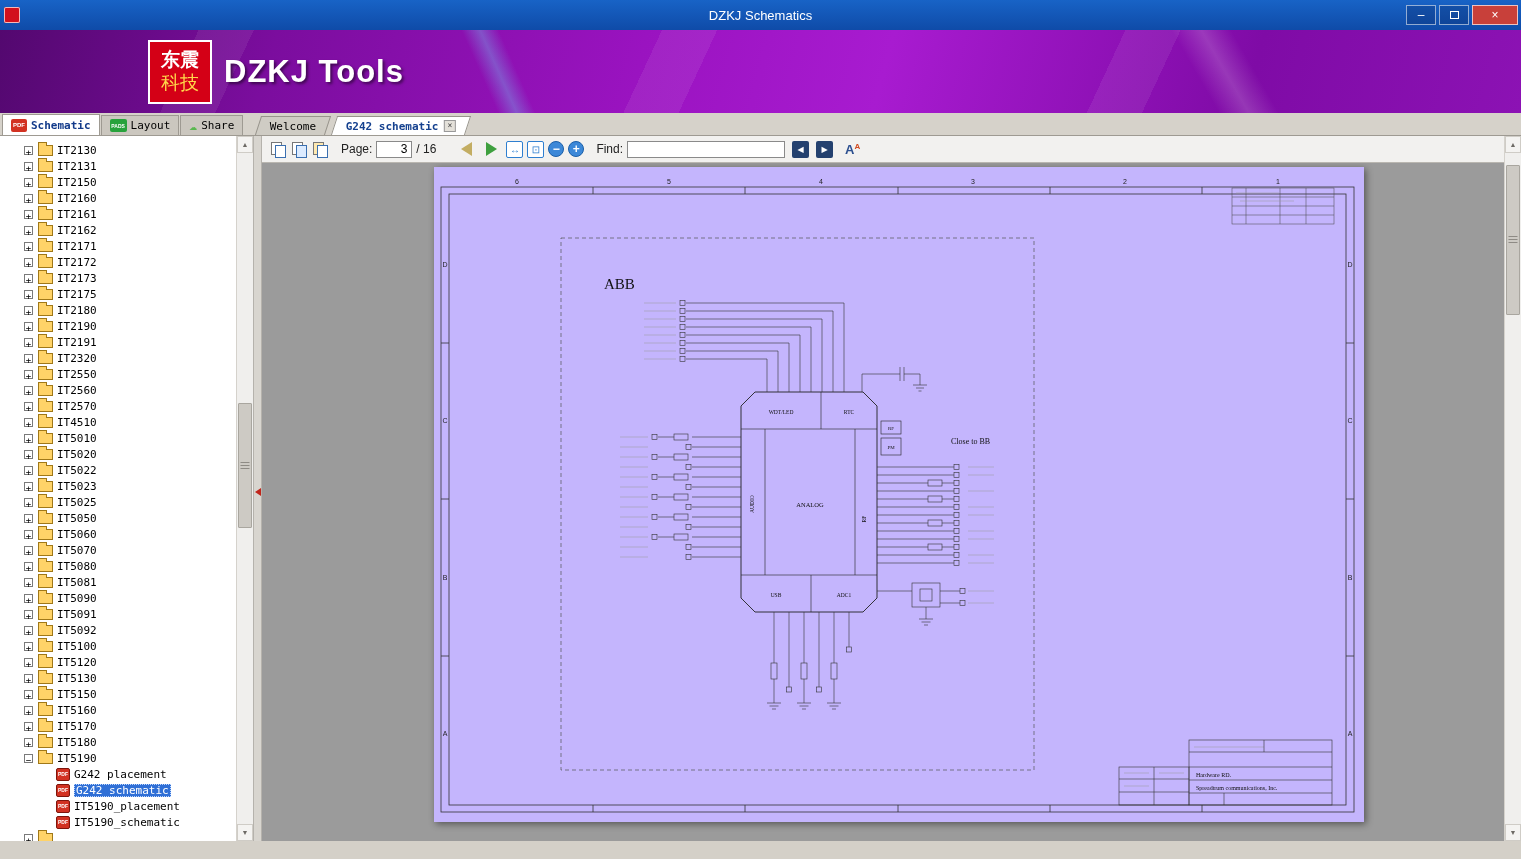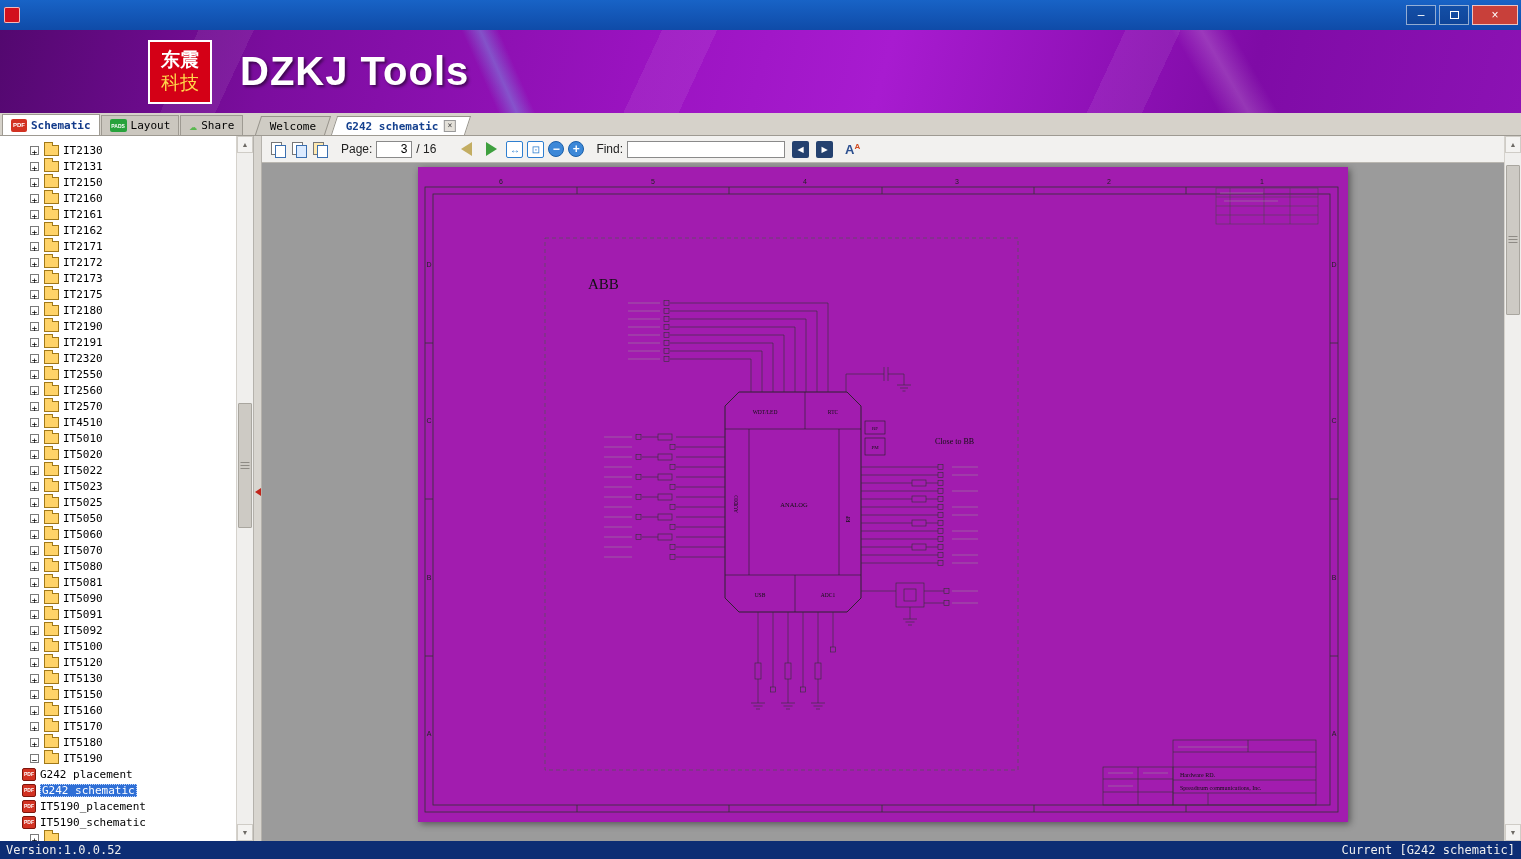--- a/index.html
+++ b/index.html
@@ -17,21 +17,21 @@
 
   
   .banner{height:83px;flex:none;position:relative;overflow:hidden;display:flex;align-items:center;
     background:linear-gradient(105deg,#53086f 0%,#7b0d9e 18%,#9a13c0 42%,#a81bd0 58%,#7f0ba6 82%,#8c12b4 100%)}
   .banner::after{content:"";position:absolute;inset:0;background:repeating-linear-gradient(115deg,transparent 0 180px,rgba(255,255,255,.07) 180px 230px,transparent 230px 420px)}
   .streak1{position:absolute;left:420px;top:-30px;width:160px;height:150px;background:linear-gradient(60deg,transparent 42%,rgba(110,235,255,.30) 50%,transparent 58%);transform:rotate(6deg)}
   .streak2{position:absolute;left:1120px;top:-20px;width:220px;height:140px;background:linear-gradient(60deg,transparent 40%,rgba(255,255,255,.18) 50%,transparent 60%)}
   .logo{margin-left:148px;width:64px;height:64px;background:#d40016;box-shadow:inset 0 0 0 2px #fff;display:flex;flex-direction:column;align-items:center;justify-content:center;z-index:2}
   .logo .l1{color:#fff;font-weight:bold;font-size:19px;line-height:1.2}
   .logo .l2{color:#ffd84a;font-weight:normal;font-size:19px;line-height:1.2}
-  .app-name{margin-left:28px;color:#fff;font-size:40px;font-weight:bold;letter-spacing:1px;text-shadow:2px 2px 3px rgba(0,0,0,.5);z-index:2}
+  .app-name{margin-left:12px;color:#fff;font-size:31px;font-weight:bold;letter-spacing:1px;text-shadow:2px 2px 3px rgba(0,0,0,.5);z-index:2}
   .tagline{margin-left:auto;margin-right:108px;color:#fff;font-size:27px;letter-spacing:.5px;text-shadow:2px 2px 3px rgba(0,0,0,.45);z-index:2}
 
   
   .tabbar{height:23px;flex:none;background:#d6d2ca;border-bottom:1px solid #9e9a92;display:flex;align-items:flex-end;padding-left:2px}
   .mode-tab{height:20px;display:flex;align-items:center;gap:4px;padding:0 8px;font:11px "DejaVu Sans Mono",monospace;background:#cbc7bf;border:1px solid #9e9a92;border-bottom:none;margin-right:1px;cursor:pointer}
   .mode-tab.active{background:#fff;height:21px;color:#123a8a;font-weight:bold}
   .pdf-badge{width:16px;height:13px;background:#d23222;border-radius:2px;color:#fff;font:bold 6px "Liberation Sans",sans-serif;display:flex;align-items:center;justify-content:center}
   .pads-badge{width:17px;height:13px;background:#27a23c;border-radius:2px;color:#fff;font:bold 5px "Liberation Sans",sans-serif;display:flex;align-items:center;justify-content:center}
   .cloud-ic{color:#59b84f;font-size:13px;line-height:13px}
   .doc-tabs{display:flex;margin-left:14px;align-items:flex-end}
@@ -39,27 +39,27 @@
   .doc-tab>*{transform:skewX(18deg)}
   .doc-tab.active{background:#fff;color:#15418f;font-weight:bold}
   .close-x{width:12px;height:12px;border:1px solid #999;background:#e4e1da;color:#444;font-size:8px;line-height:10px;text-align:center;font-weight:normal;cursor:pointer}
 
   
   .content-row{height:705px;flex:none;display:flex;min-width:0}
 
   
   .sidebar{width:253px;flex:none;background:#fff;position:relative;overflow:hidden}
   .tree{position:absolute;left:0;top:0;right:17px;bottom:0;overflow:hidden;padding-top:6px}
-  .tree-row{display:flex;align-items:center;height:16px;padding-left:30px;font:11px "DejaVu Sans Mono",monospace;white-space:nowrap;cursor:default;color:#000}
+  .tree-row{display:flex;align-items:center;height:16px;padding-left:24px;font:11px "DejaVu Sans Mono",monospace;white-space:nowrap;cursor:default;color:#000}
   .expander{width:9px;height:9px;border:1px solid #7a7a7a;background:#fff;margin-right:5px;position:relative;flex:none}
   .expander::before{content:"+";position:absolute;left:0;top:0;width:7px;height:7px;line-height:7px;text-align:center;font:9px "DejaVu Sans Mono",monospace;color:#000}
   .t-folder-open .expander::before{content:"−"}
   .node-icon{width:15px;height:11px;position:relative;margin-right:4px;flex:none;background:#ffd368;border:1px solid #a07818}
   .node-icon::before{content:"";position:absolute;top:-4px;left:-1px;width:7px;height:3px;background:#ffd368;border:1px solid #a07818;border-bottom:none}
-  .t-pdf{padding-left:22px}
+  .t-pdf{padding-left:56px}
   .t-pdf .node-icon{width:14px;height:13px;background:#d23222;border:1px solid #7e150c;border-radius:2px}
   .t-pdf .node-icon::before{content:"PDF";position:absolute;inset:0;width:auto;height:auto;background:none;border:none;color:#fff;font:bold 5px "Liberation Sans",sans-serif;display:flex;align-items:center;justify-content:center;top:0;left:0}
   .tree-row.selected .tree-label{background:#2f6fd6;color:#fff;outline:1px dotted #bcd6ff;outline-offset:-1px;padding:0 2px}
 
   
   .sb{width:17px;flex:none;background:#f0efed;display:flex;flex-direction:column;border-left:1px solid #d5d2cc}
   .side-sb{position:absolute;right:0;top:0;bottom:0}
   .sb .sb-btn{height:17px;flex:none;display:flex;align-items:center;justify-content:center;color:#6d6a65;font-size:7px;background:#f4f3f1;border:1px solid #cfccc6;cursor:pointer}
   .sb .track{flex:1;position:relative}
   .sb .thumb{position:absolute;left:1px;right:1px;background:#cdcac4;border:1px solid #a9a69f;border-radius:1px;cursor:pointer}
@@ -91,35 +91,36 @@
   .find-input{width:158px;height:17px;border:1px solid #8a8a8a;background:#fff;font:12px "Liberation Sans",sans-serif;padding:0 3px}
   .fnav{width:17px;height:17px;background:#24416f;border-radius:2px;color:#fff;font-size:8px;display:flex;align-items:center;justify-content:center;margin-left:3px;cursor:pointer}
   .fnav.prev::before{content:"◀"}
   .fnav.next::before{content:"▶"}
   .font-ic{margin-left:8px;color:#2b4f8f;cursor:pointer}
   .font-ic::before{content:"A";font:bold 13px "Liberation Sans",sans-serif}
   .font-ic::after{content:"A";font:bold 8px "Liberation Sans",sans-serif;vertical-align:top;color:#d04a20}
 
   
   .canvas{flex:1;background:#9b9b9b;position:relative;overflow:hidden}
-  .page{position:absolute;left:156px;top:4px;width:930px;height:655px;background:#a21caf;box-shadow:2px 2px 7px rgba(0,0,0,.45)}
+  .page{position:absolute;left:172px;top:4px;width:930px;height:655px;background:#c4b5fd;box-shadow:2px 2px 7px rgba(0,0,0,.45)}
   .page svg{display:block;width:100%;height:100%}
   .sch-sans{font-family:"Liberation Sans",sans-serif;fill:#222}
   .sch-serif{font-family:"Liberation Serif",serif;fill:#111}
 
   
   .statusbar{height:18px;flex:none;background:#0d2d74;color:#efefef;font:12px "DejaVu Sans Mono",monospace;display:flex;justify-content:space-between;align-items:center;padding:0 6px}
 </style>
 </head>
 <body>
 
 <div class="app">
 
   <div class="titlebar">
     <div class="app-icon"></div>
+    <div class="tb-title">DZKJ Schematics</div>
     <div class="win-btns">
       <div class="wb">–</div>
       <div class="wb">
           <span class="max-glyph"></span>
         </div>
       <div class="wb close">×</div>
     </div>
   </div>
 
   <div class="banner">
@@ -621,17 +622,13 @@
       <div class="sb-btn">▲</div>
       <div class="track">
         <div class="thumb" style="top:12px;height:150px">
           <span class="grip"></span>
         </div>
       </div>
       <div class="sb-btn">▼</div>
     </div>
   </div>
 
-  <div class="statusbar">
-    <span>Version:1.0.0.52</span>
-    <span>Current [G242 schematic]</span>
-  </div>
 </div>
 
 </body></html>

